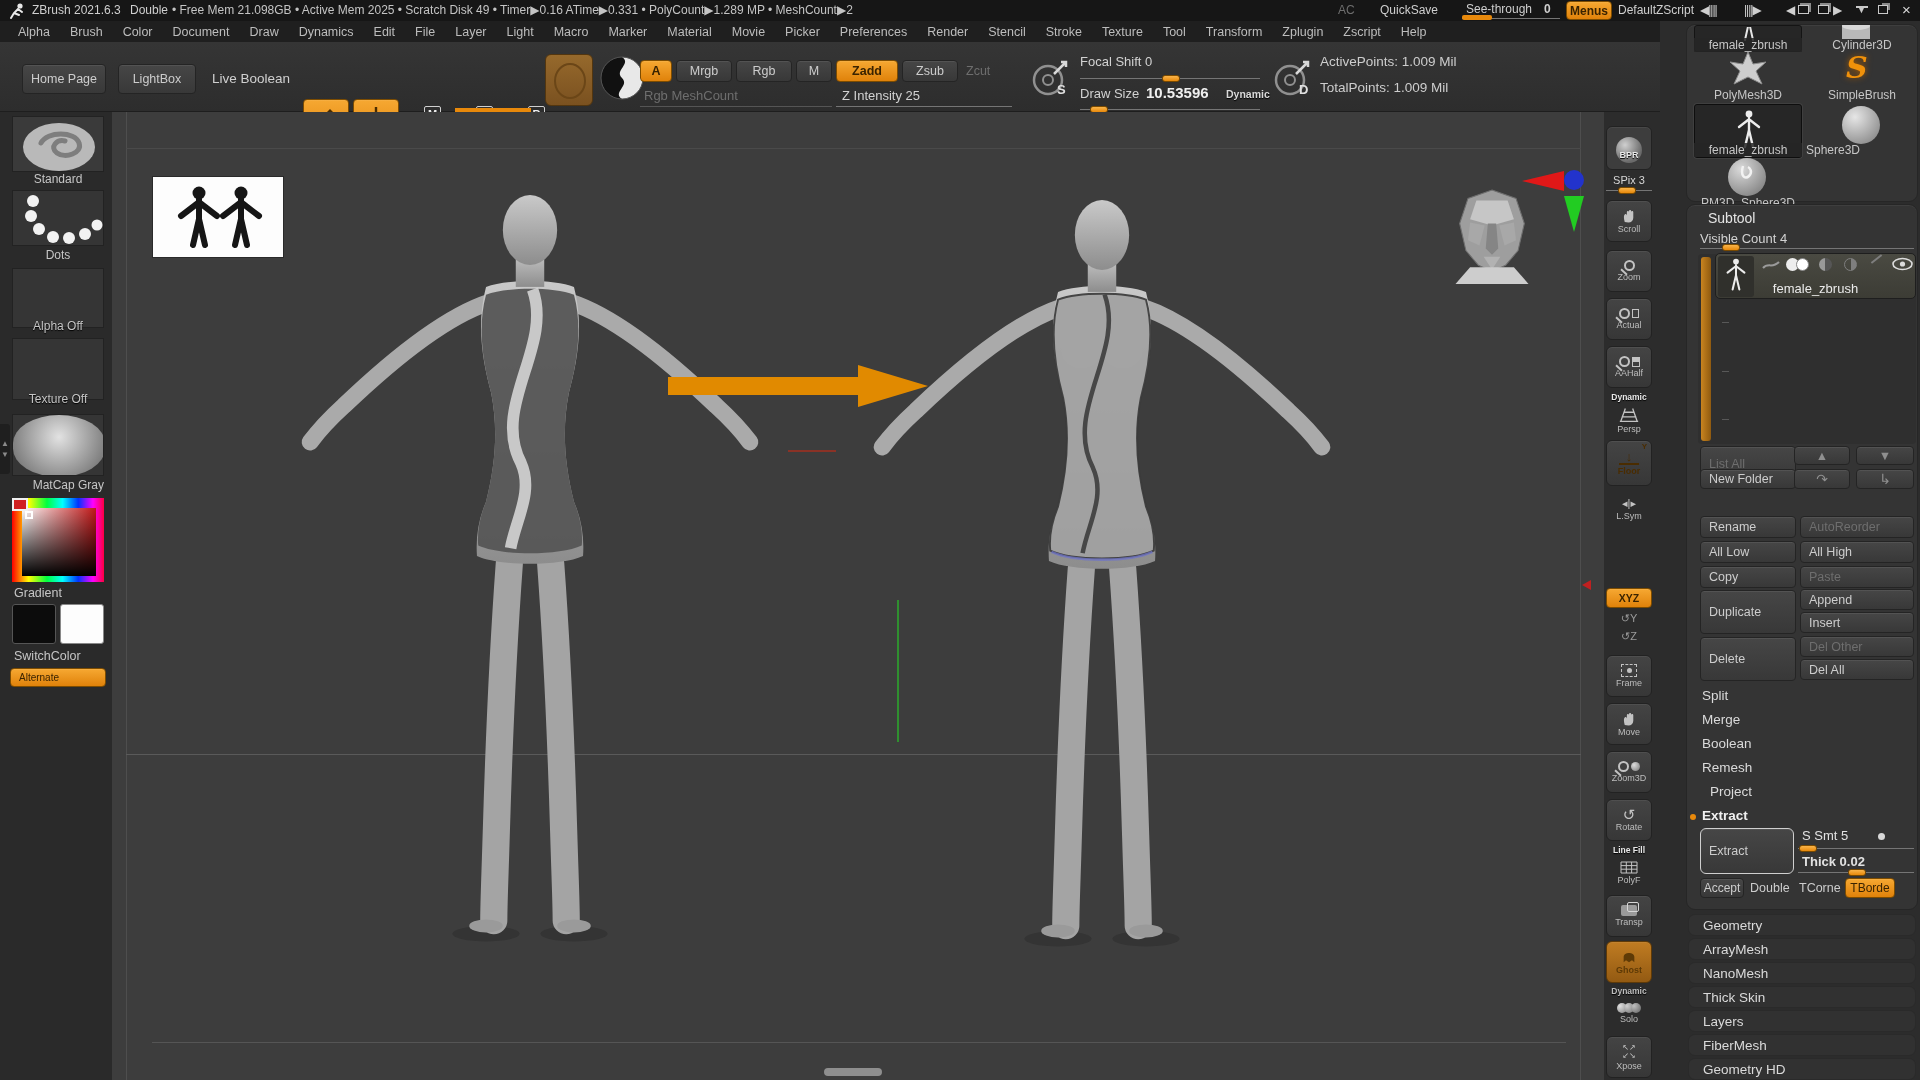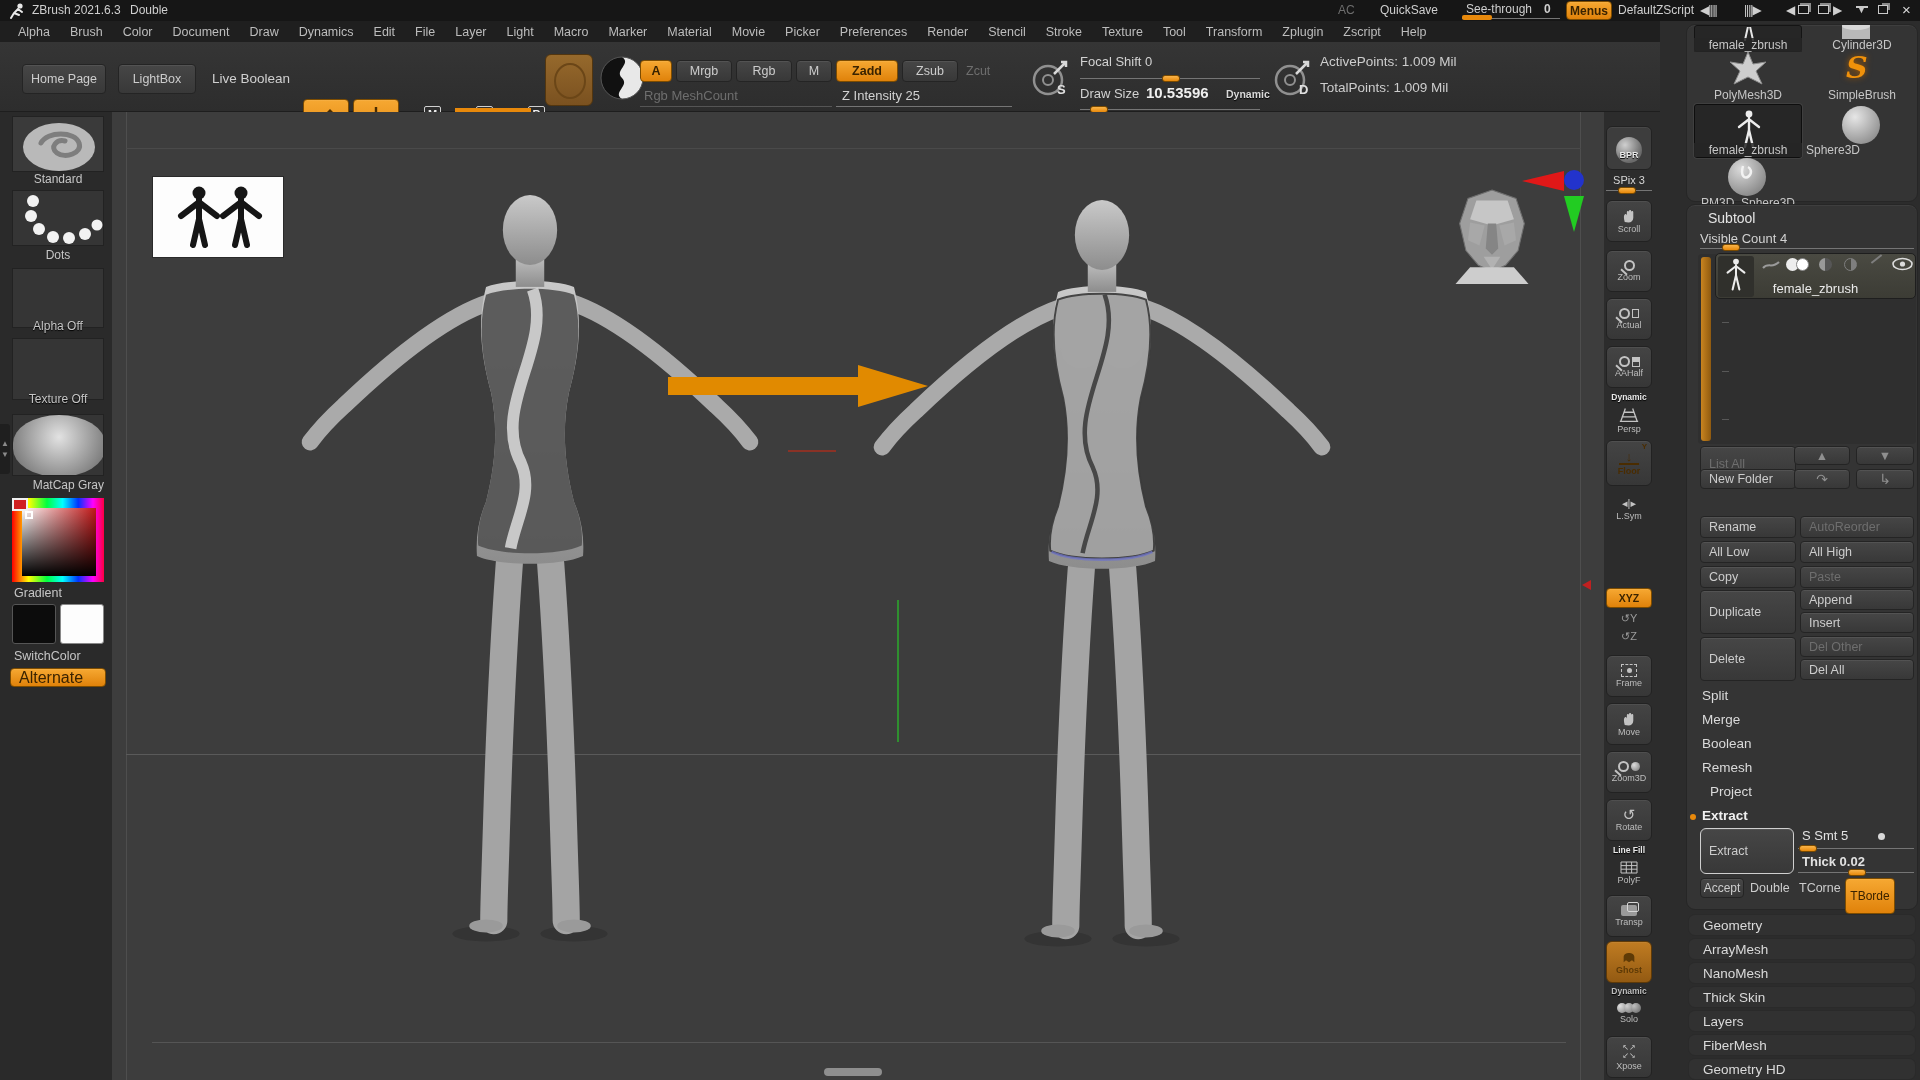--- a/index.html
+++ b/index.html
@@ -59,20 +59,21 @@
 
 <div id="stage">
 
   <div id="titlebar" class="abs">
     <svg class="abs" style="left:9px;top:2px" width="17" height="17" viewBox="0 0 17 17">
       <circle cx="11" cy="4" r="2.6" fill="#e8e8e8"></circle>
       <path d="M9,7 L5,11 L2,16 M9,7 L13,10 M5,11 L10,13" stroke="#e8e8e8" stroke-width="2" fill="none" stroke-linecap="round"></path>
     </svg>
     <span class="abs" style="left:32px;top:3px">ZBrush 2021.6.3</span>
     <span class="abs" style="left:130px;top:3px">Double</span>
+    <span class="abs" style="left:172px;top:3px;color:#c4c4c4">• Free Mem 21.098GB • Active Mem 2025 • Scratch Disk 49 •  Timer▶0.16 ATime▶0.331 • PolyCount▶1.289 MP • MeshCount▶2</span>
     <span class="abs dim" style="left:1338px;top:3px">AC</span>
     <span class="abs" style="left:1380px;top:3px">QuickSave</span>
     <span class="abs" style="left:1466px;top:2px">See-through</span>
     <span class="abs" style="left:1544px;top:2px;font-weight:bold">0</span>
     <div class="abs sliderline" style="left:1462px;top:18px;width:98px"></div>
     <div class="abs" style="left:1462px;top:15px;width:30px;height:5px;background:#e8890b;border-radius:2px"></div>
     <div class="abs btn orange" style="left:1566px;top:1px;width:46px;height:19px;font-size:12px">Menus</div>
     <span class="abs" style="left:1618px;top:3px">DefaultZScript</span>
     <span class="abs" style="left:1700px;top:3px;letter-spacing:-1px;color:#cfcfcf">◀||||</span>
     <span class="abs" style="left:1744px;top:3px;letter-spacing:-1px;color:#cfcfcf">||||▶</span>
@@ -244,21 +245,21 @@
       <div class="abs" style="left:10px;top:10px;right:8px;bottom:6px;background:linear-gradient(to bottom,rgba(0,0,0,0),#000),linear-gradient(to right,#fff,#c01818)"></div>
       <div class="abs" style="left:0;top:0;width:16px;height:13px;background:#d02020;border:2px solid #f0f0f0"></div>
       <div class="abs" style="left:13px;top:13px;width:8px;height:8px;border:2px solid #fff"></div>
     </div>
     <div class="abs lbl" style="left:14px;top:474px;font-size:12.5px">Gradient</div>
 
     <div class="abs" style="left:12px;top:492px;width:44px;height:40px;background:#0c0c0c;border:1px solid #555;border-radius:3px"></div>
     <div class="abs" style="left:60px;top:492px;width:44px;height:40px;background:#fdfdfd;border:1px solid #888;border-radius:3px"></div>
     <div class="abs lbl" style="left:14px;top:537px;font-size:12.5px">SwitchColor</div>
 
-    <div class="abs btn orange left" style="left:10px;top:556px;width:96px;height:19px;font-size:16px;font-weight:normal">Alternate</div>
+    <div class="abs btn orange left" style="left:10px;top:556px;width:96px;height:19px;font-size:10px;font-weight:normal">Alternate</div>
 
     <div class="abs" style="left:0;top:312px;width:10px;height:50px;background:#1f1f1f;border-radius:0 3px 3px 0;display:flex;flex-direction:column;align-items:center;justify-content:center;gap:2px;color:#8a8a8a;font-size:8px">
       <span>▲</span>
       <span>▼</span>
     </div>
   </div>
 
   <div class="abs" style="left:112px;top:112px;width:1492px;height:968px;background:#3d3d3d;overflow:hidden">
 
     <div class="abs" style="left:14px;top:0;width:1px;height:968px;background:#4e4e4e"></div>
@@ -571,21 +572,21 @@
   <span class="abs" style="left:1802px;top:828px;font-size:13px;color:#e2e2e2">S Smt 5</span>
   <div class="abs sliderline" style="left:1798px;top:848px;width:116px"></div>
   <div class="abs handle" style="left:1799px;top:845px"></div>
   <div class="abs" style="left:1878px;top:833px;width:7px;height:7px;border-radius:50%;background:#d8d8d8"></div>
   <span class="abs" style="left:1802px;top:854px;font-size:13px;color:#e2e2e2;font-weight:bold">Thick 0.02</span>
   <div class="abs sliderline" style="left:1798px;top:872px;width:116px"></div>
   <div class="abs handle" style="left:1848px;top:869px"></div>
   <div class="abs btn" style="left:1700px;top:878px;width:44px;height:20px;font-size:12px">Accept</div>
   <span class="abs" style="left:1750px;top:881px;font-size:12.5px;color:#cdcdcd">Double</span>
   <span class="abs" style="left:1799px;top:881px;font-size:12.5px;color:#cdcdcd">TCorne</span>
-  <div class="abs btn orange" style="left:1845px;top:878px;width:50px;height:36px;font-size:12px;font-weight:normal">TBorde</div>
+  <div class="abs btn orange" style="left:1845px;top:878px;width:50px;height:20px;font-size:12px;font-weight:normal">TBorde</div>
 
   <div class="abs minibox secrow" style="top:914px">
       <span class="sechead">Geometry</span>
     </div>
   <div class="abs minibox secrow" style="top:938px">
       <span class="sechead">ArrayMesh</span>
     </div>
   <div class="abs minibox secrow" style="top:962px">
       <span class="sechead">NanoMesh</span>
     </div>

